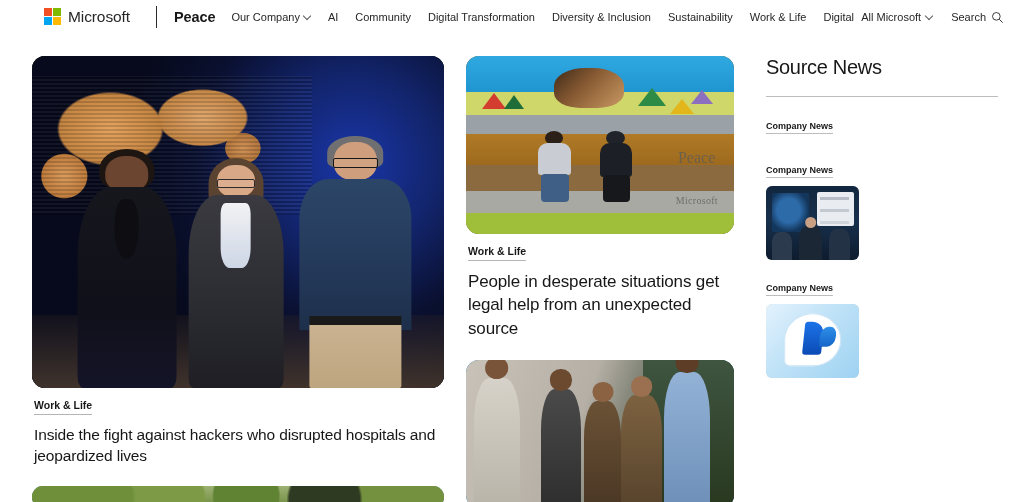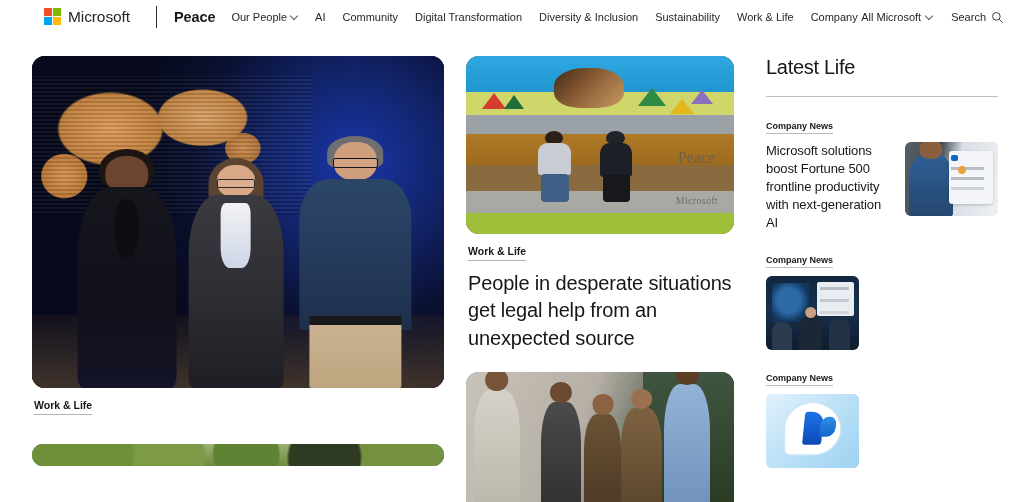--- a/index.html
+++ b/index.html
@@ -150,21 +150,21 @@
   }
   .headline {
     font-size: 15.5px;
     line-height: 1.37;
     font-weight: 400;
     color: #171717;
     letter-spacing: -0.15px;
     margin-left: 2px;
     cursor: pointer;
   }
-  .headline-mid { font-size: 20px; }
+  .headline-mid { font-size: 17px; }
 
   
   .side-title {
     font-size: 20px;
     font-weight: 400;
     letter-spacing: -0.3px;
     color: #171717;
     margin-bottom: 17px;
   }
   .side-rule {
@@ -390,30 +390,30 @@
     </span>
     <span class="ms-wordmark">Microsoft</span>
   </a>
 
   <span class="nav-divider"></span>
 
   <a class="brand-source" href="#">Peace</a>
 
   <nav class="nav-links">
     <a class="nav-item" href="#">
-      <span>Our People</span>
+      <span>Our Company</span>
       <span class="chevron"></span>
     </a>
     <a class="nav-item" href="#">AI</a>
     <a class="nav-item" href="#">Community</a>
     <a class="nav-item" href="#">Digital Transformation</a>
     <a class="nav-item" href="#">Diversity &amp; Inclusion</a>
     <a class="nav-item" href="#">Sustainability</a>
     <a class="nav-item" href="#">Work &amp; Life</a>
-    <a class="nav-item" href="#">Company</a>
+    <a class="nav-item" href="#">Digital</a>
   </nav>
 
   <div class="header-right">
     <a class="hr-item" href="#">
       <span>All Microsoft</span>
       <span class="chevron"></span>
     </a>
     <a class="hr-item" href="#">
       <span>Search</span>
       <svg class="icon-svg" width="13" height="13" viewBox="0 0 16 16">
@@ -449,20 +449,21 @@
               <span class="p-hair"></span>
               <span class="p-head"></span>
               <span class="glasses"></span>
               <span class="p-body"></span>
               <span class="pants"></span>
               <span class="belt"></span>
             </div>
         </div>
       </div>
       <div class="eyebrow">Work &amp; Life</div>
+      <h2 class="headline">Inside the fight against hackers who disrupted hospitals and jeopardized lives</h2>
     </article>
 
     <div class="thumb bottom-img">
       <div class="art art-foliage"></div>
     </div>
 
   </div>
 
   <div class="col-mid">
 
@@ -518,35 +519,25 @@
         <div class="g-p gp5">
             <span class="g-h"></span>
           </div>
       </div>
     </div>
 
   </div>
 
   <aside class="col-side">
 
-    <h2 class="side-title">Latest Life</h2>
+    <h2 class="side-title">Source News</h2>
     <div class="side-rule"></div>
 
     <div class="news-item">
       <div class="news-eyebrow">Company News</div>
-      <div class="news-body">
-        <div class="news-title">Microsoft solutions boost Fortune 500 frontline productivity with next-generation AI</div>
-        <div class="news-thumb">
-          <div class="art t1">
-            <div class="worker"></div>
-            <div class="cardui"></div>
-            <div class="dot"></div>
-          </div>
-        </div>
-      </div>
     </div>
 
     <div class="news-item">
       <div class="news-eyebrow">Company News</div>
       <div class="news-body">
         <div class="news-thumb">
           <div class="art t2">
             <div class="screenmap"></div>
             <div class="screenui"></div>
             <div class="pp pa"></div>

